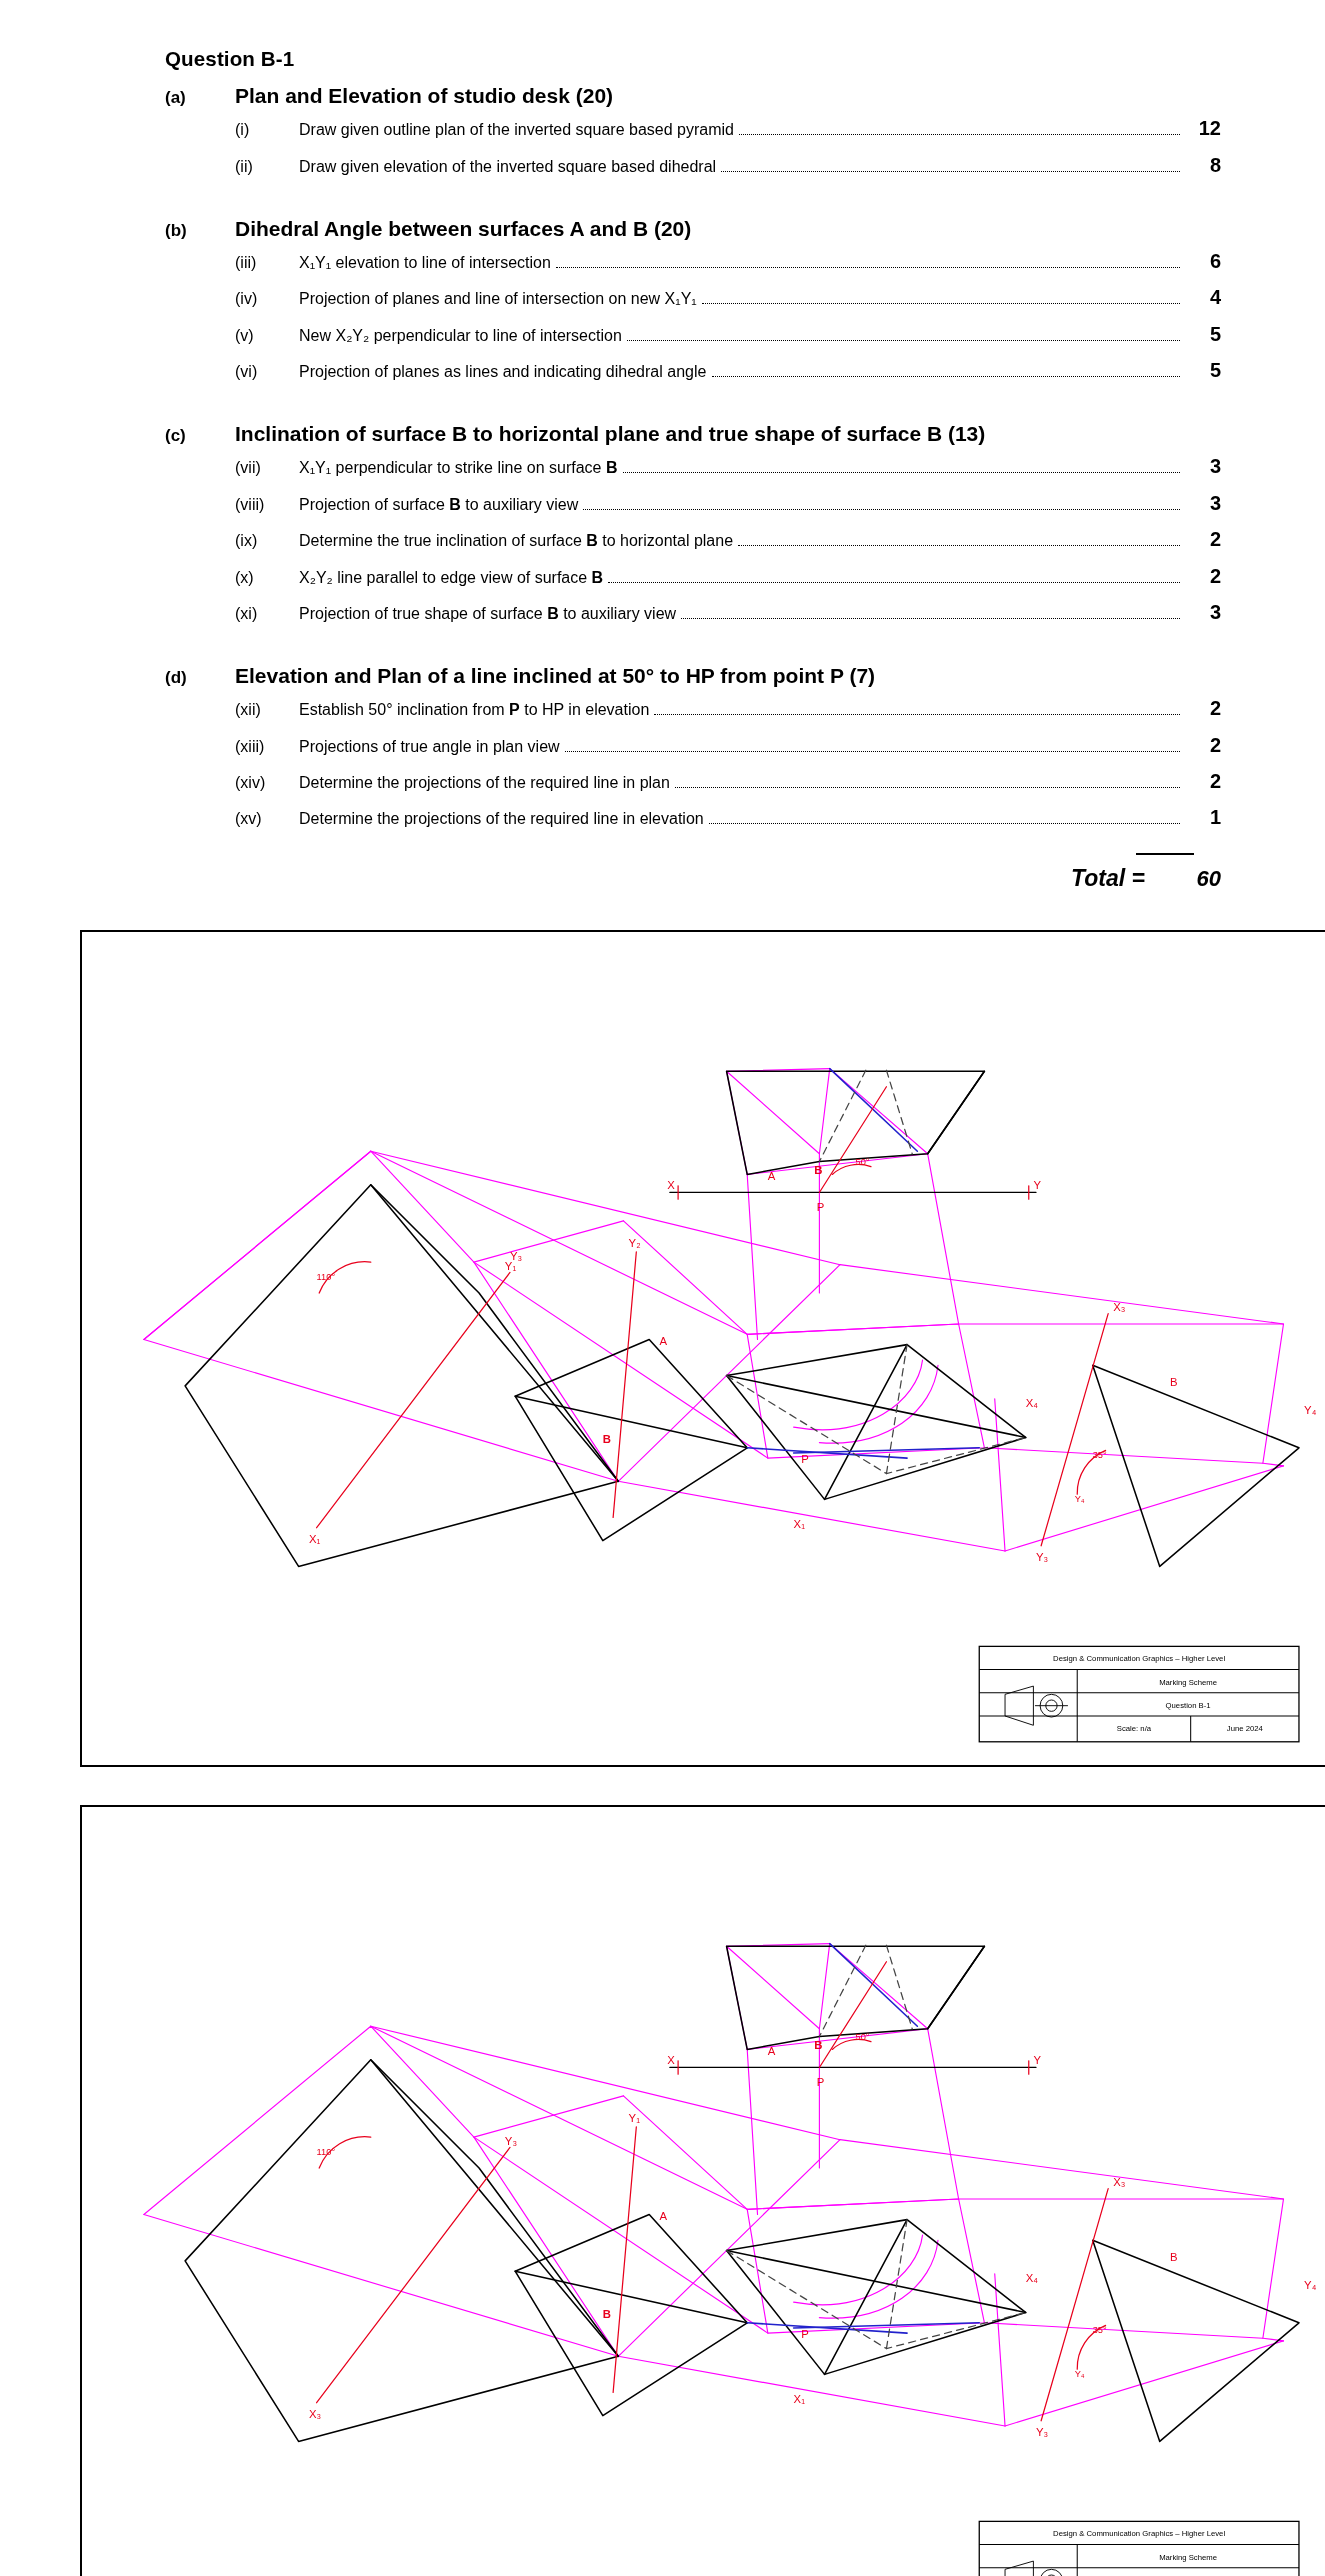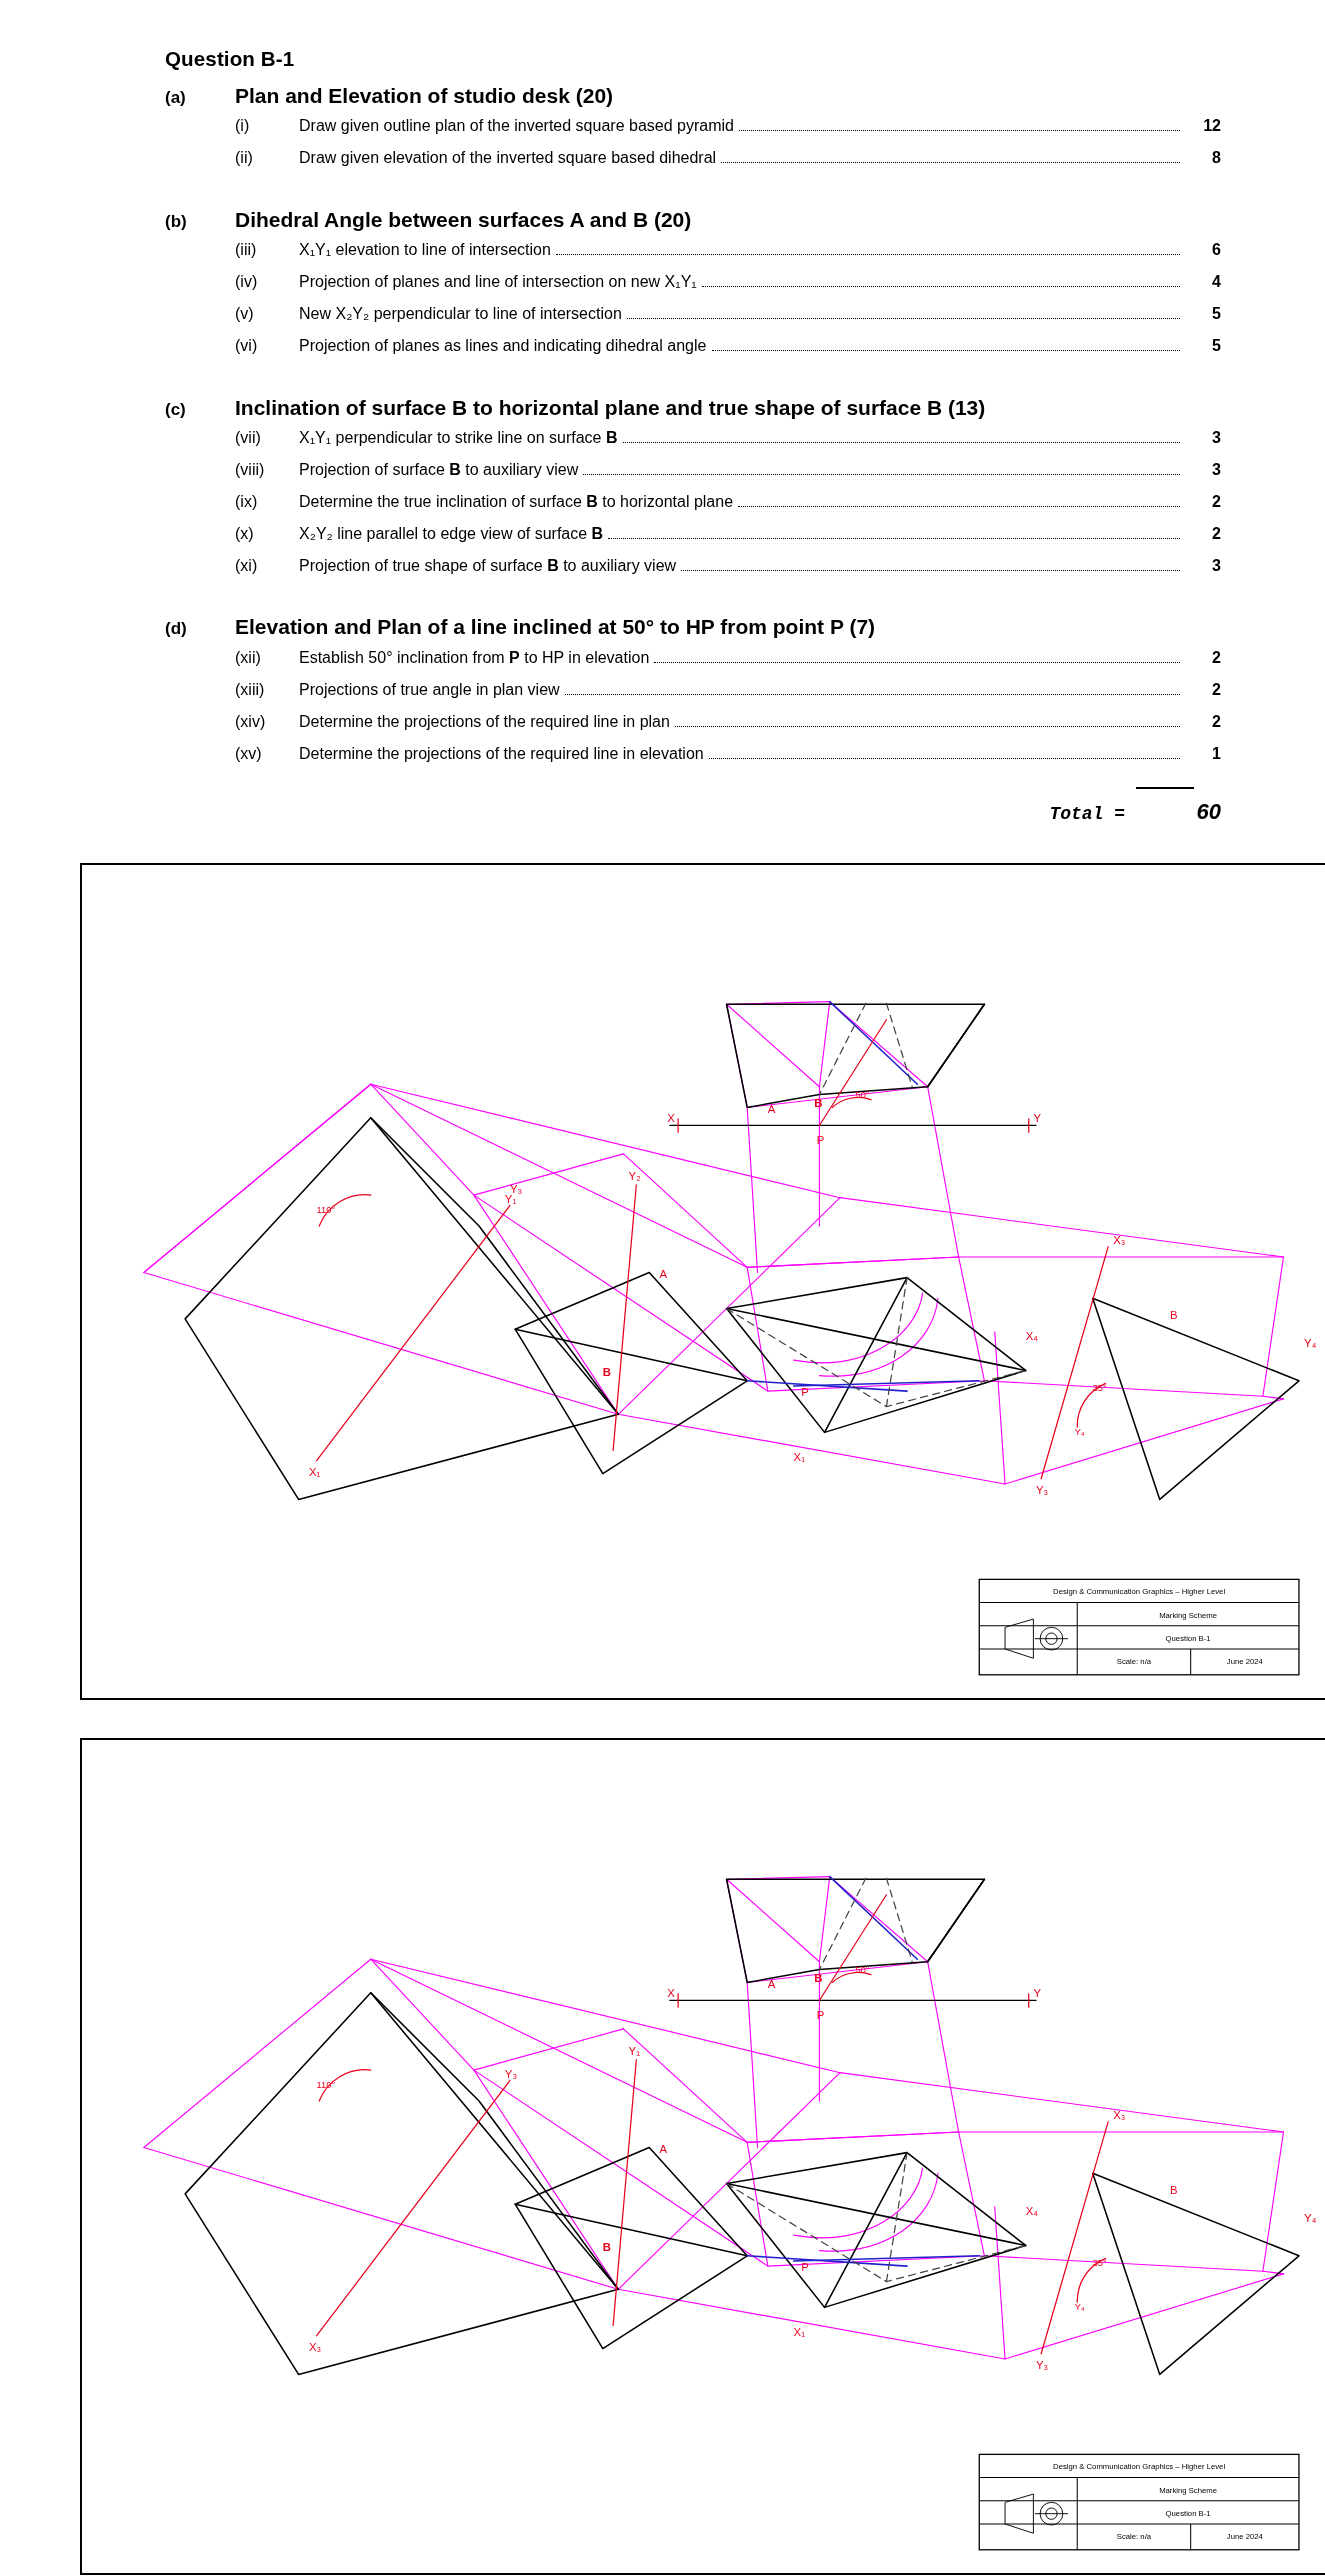--- a/index.html
+++ b/index.html
@@ -75,21 +75,21 @@
   .dots {
     flex: 1 1 auto;
     border-bottom: 1.5px dotted #000;
     margin: 0 5.2px 4.6px 5.2px;
     min-width: 10.3px;
   }
   .item-marks {
     flex: 0 0 36px;
     text-align: right;
     font-weight: bold;
-    font-size: 16px;
+    font-size: 20px;
     padding-right: 27px;
   }
 
   
   .total-row {
     display: flex;
     justify-content: flex-end;
     align-items: center;
     margin-top: 24px;
     padding-right: 27px;
@@ -100,25 +100,24 @@
     margin-right: 27px;
   }
   .total-line {
     display: flex;
     justify-content: flex-end;
     align-items: baseline;
     margin-top: 9.3px;
     padding-right: 27px;
   }
   .total-label {
-    font-size: 18px;
+    font-size: 23px;
     font-style: italic;
     font-weight: bold;
-    margin-right: 60px;
-    font-family: Liberation Mono, monospace;
+    margin-right: 40px;
   }
   .total-value {
     font-size: 22px;
     font-style: italic;
     font-weight: bold;
     width: 36px;
     text-align: right;
   }
 
   

